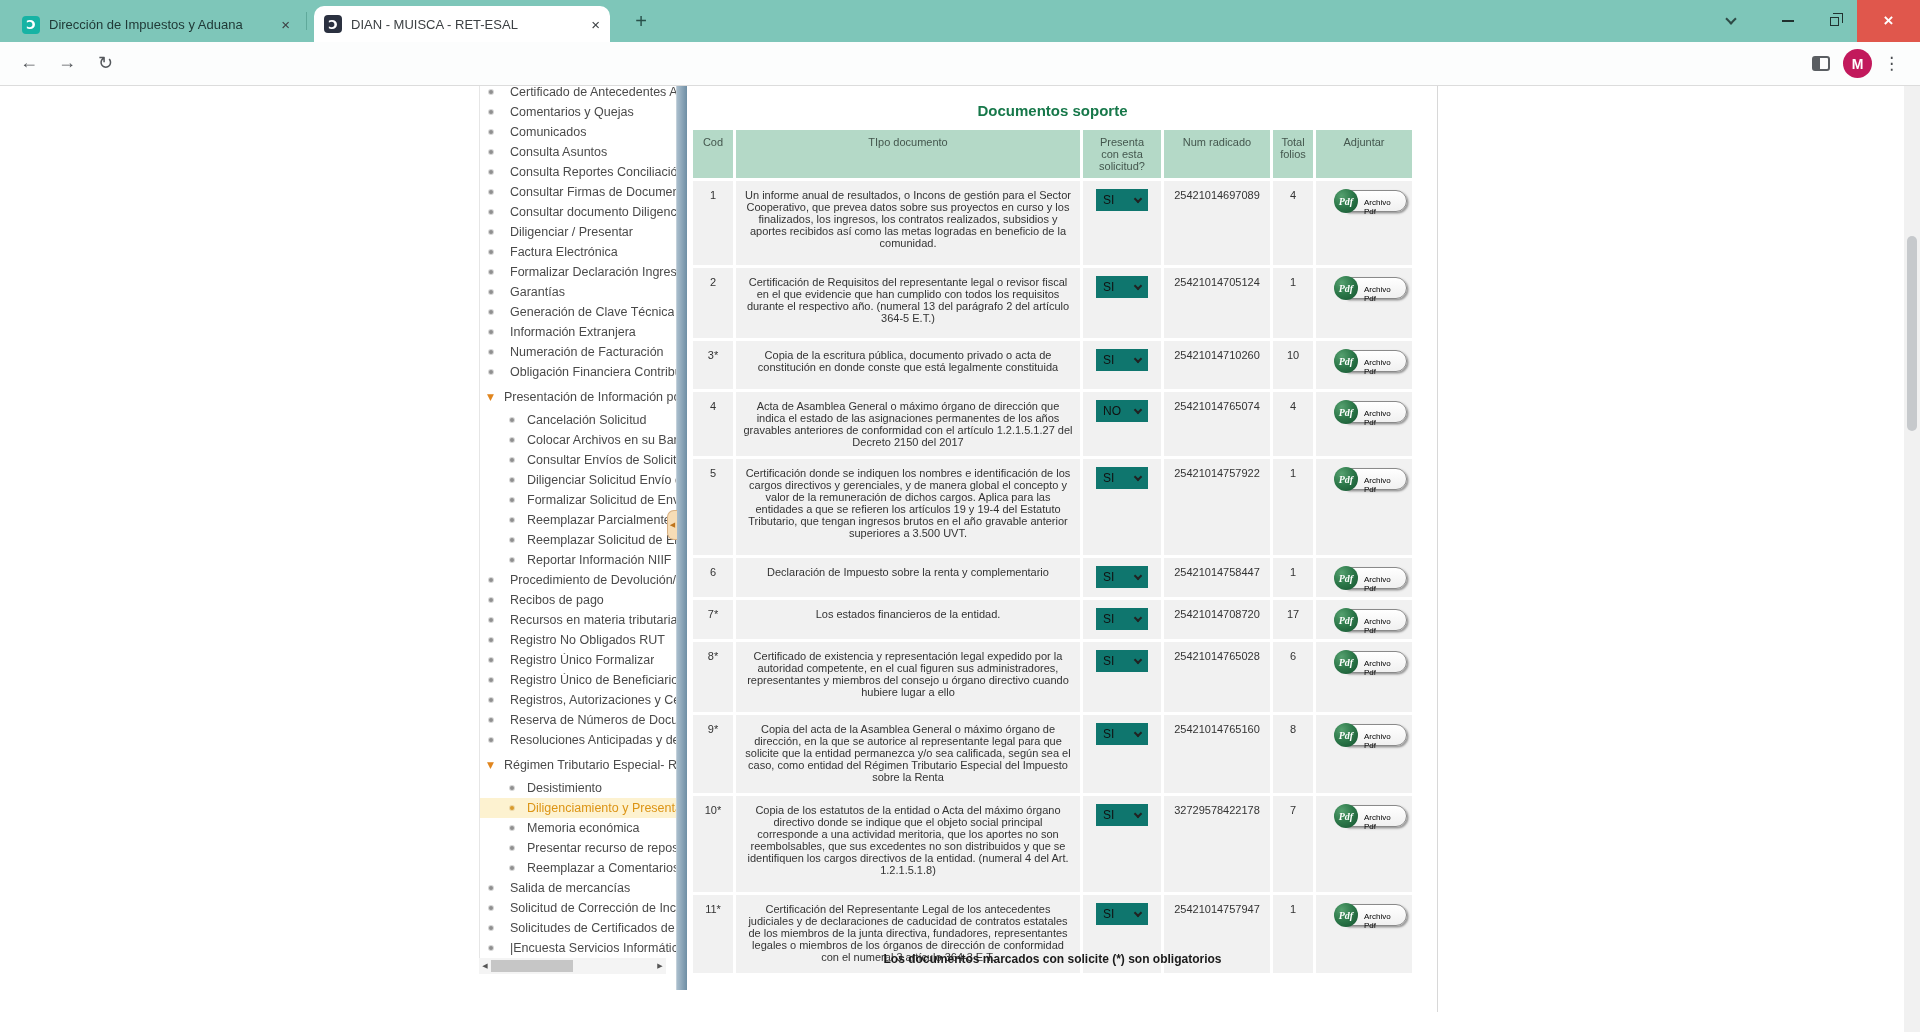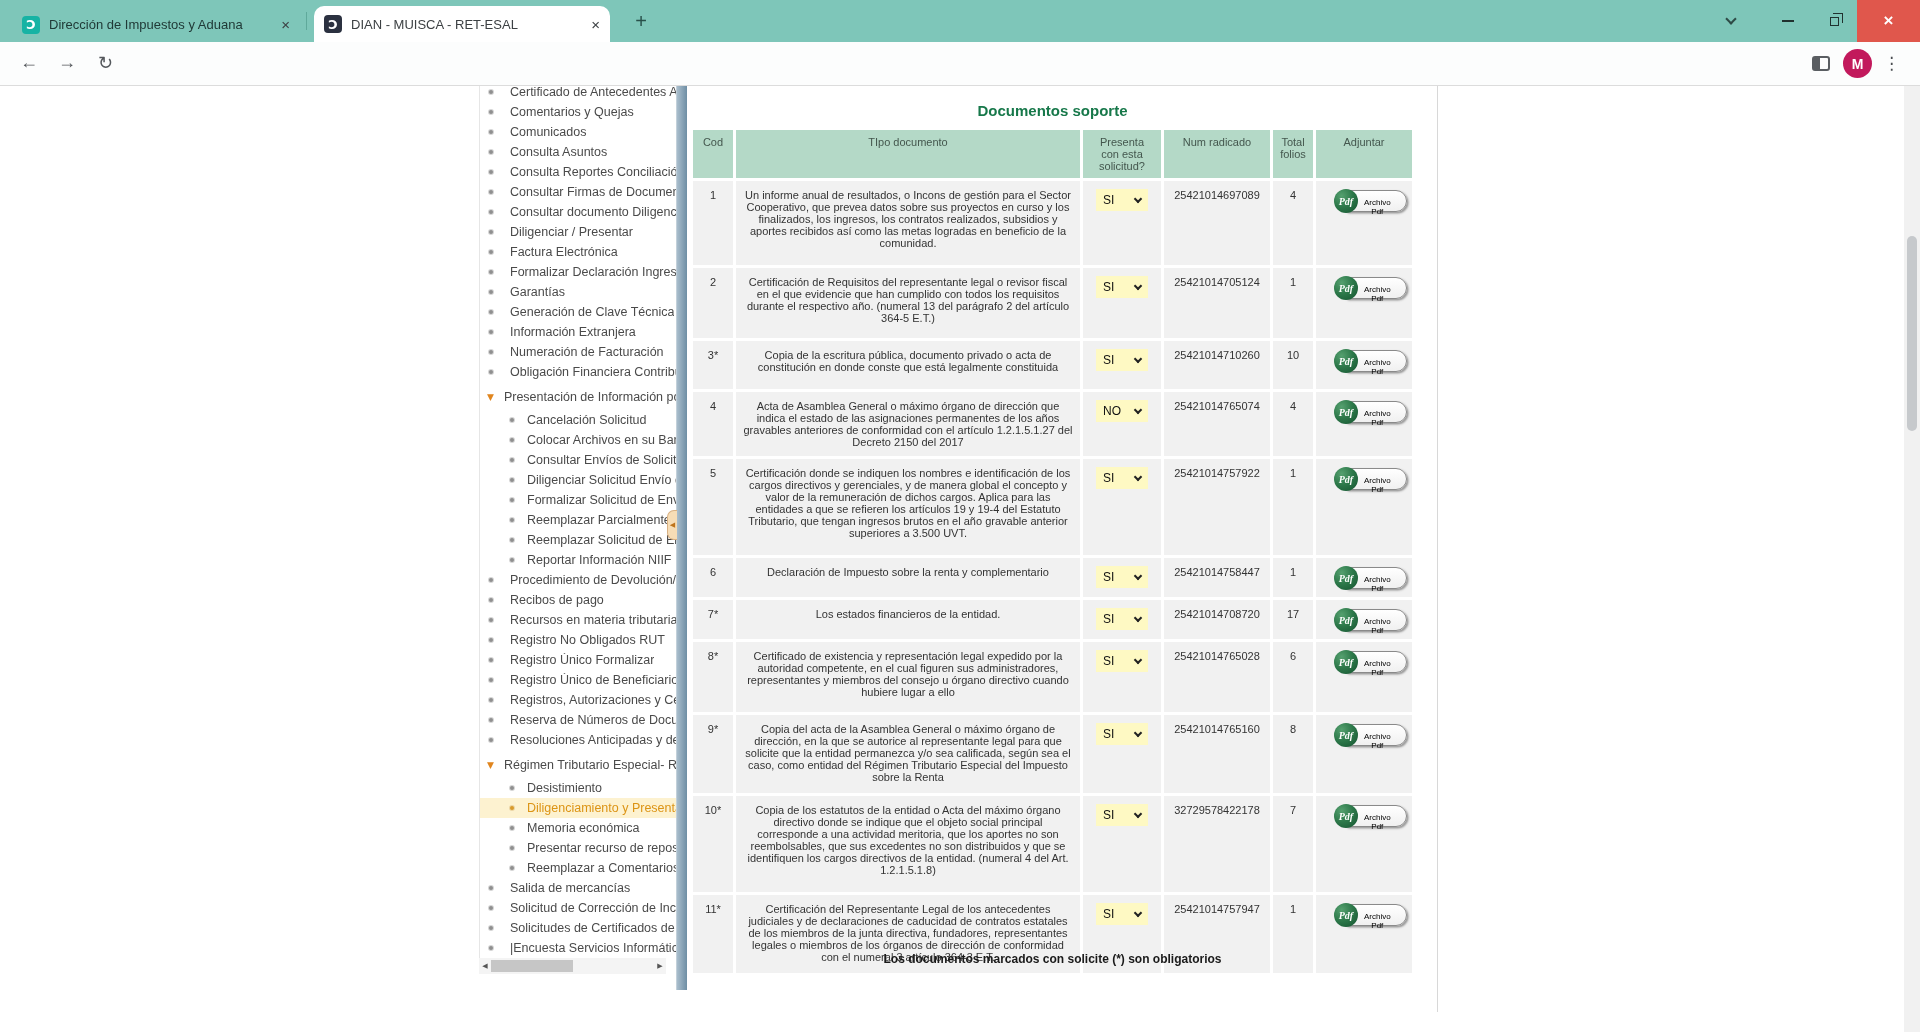--- a/index.html
+++ b/index.html
@@ -114,25 +114,25 @@
   tbody tr:nth-child(4) td { height:64px; }
   tbody tr:nth-child(5) td { height:96px; }
   tbody tr:nth-child(6) td { height:30px; }
   tbody tr:nth-child(7) td { height:30px; }
   tbody tr:nth-child(8) td { height:70px; }
   tbody tr:nth-child(9) td { height:78px; }
   tbody tr:nth-child(10) td { height:96px; }
   tbody tr:nth-child(11) td { height:78px; }
 
   .sel-box { display:inline-flex; align-items:center; justify-content:space-between; gap:9px;
-             background:#fef9c3; padding:4px 7px; min-width:52px; font-size:12px; color:#111; cursor:default; }
+             background:#0f766e; padding:4px 7px; min-width:52px; font-size:12px; color:#111; cursor:default; }
   .sel-chev { width:6px; height:6px; border-right:2px solid #222; border-bottom:2px solid #222;
               transform:rotate(45deg); display:inline-block; margin-top:-3px; }
 
-  .pdfbtn { position:relative; display:inline-block; width:74px; height:25px; text-align:center; cursor:pointer;margin-left:12px; }
+  .pdfbtn { position:relative; display:inline-block; width:74px; height:25px; text-align:left; cursor:pointer;margin-left:12px; }
   .pdfpill { position:absolute; left:11px; top:1px; width:62px; height:22px;
              background:linear-gradient(#ffffff,#f0f0f0); border:1px solid#8a8a8a;
              border-radius:3px 11px 11px 3px; box-shadow:1.5px 1.5px 2px rgba(80,80,80,.55); }
   .pdfcirc { position:absolute; left:0; top:0; width:24px; height:24px; border-radius:50%;
              background:radial-gradient(circle at 32% 28%, #55a06f 0%, #2e7a4b 45%, #14522f 100%);
              color:#fff; font-family:"Liberation Serif", serif; font-style:italic; font-weight:bold;
              font-size:10px; display:flex; align-items:center; justify-content:center; }
   .pdflbl { position:absolute; left:30px; top:9px; font-size:8px; line-height:9px; color:#000; }
 
   .footer-note { position:absolute; left:690px; top:866px; width:725px; text-align:center;

